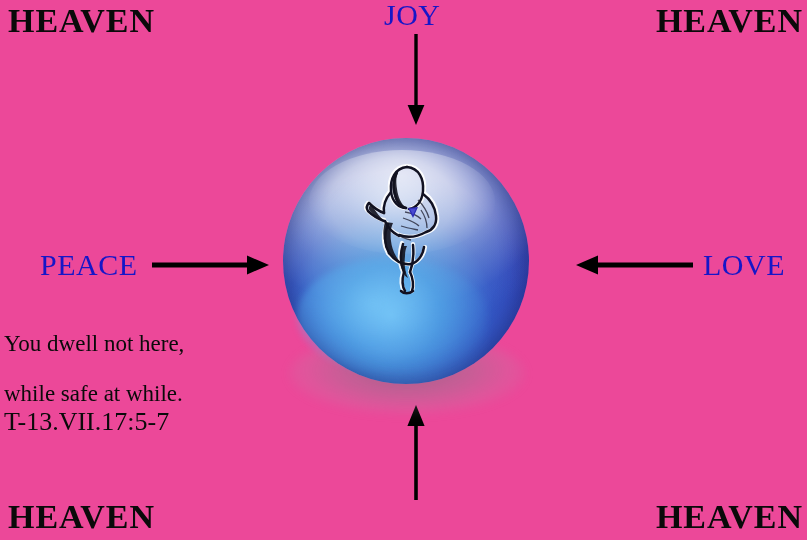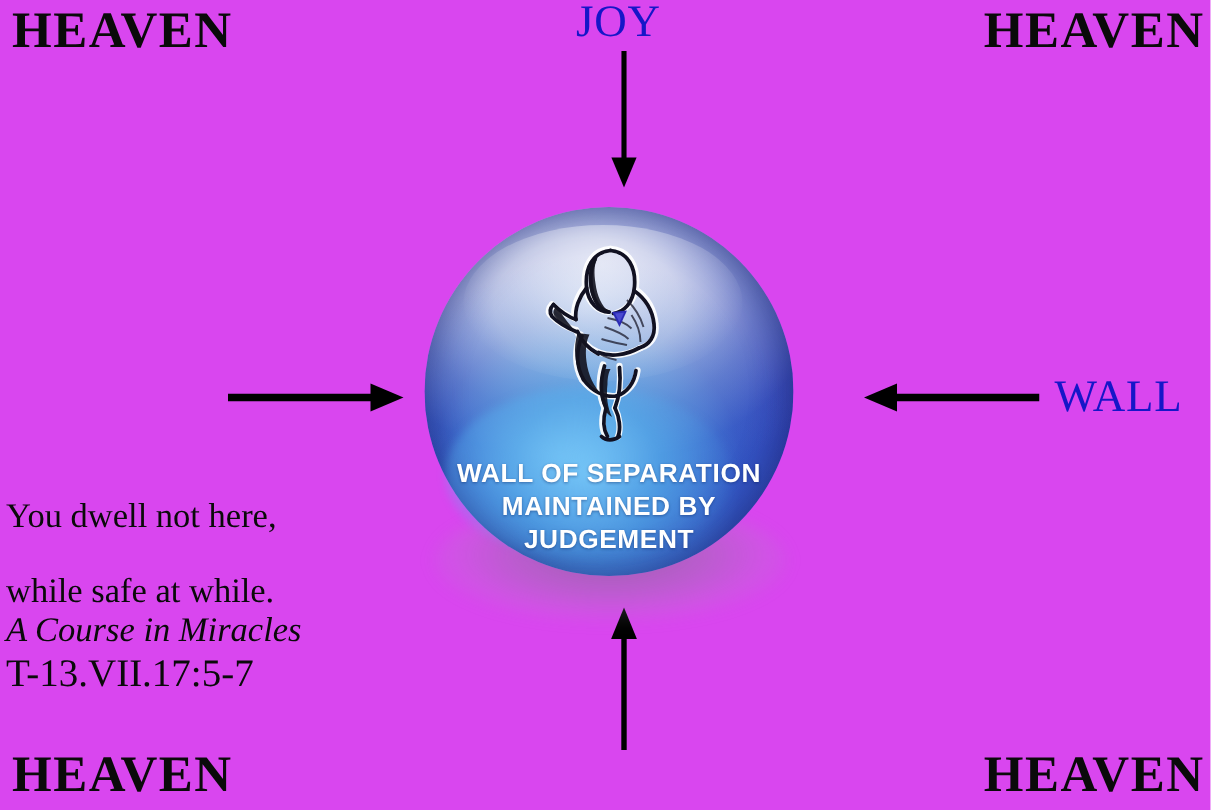--- a/index.html
+++ b/index.html
@@ -5,21 +5,21 @@
 <style>
   html, body {
     margin: 0;
     padding: 0;
     background: #ffffff;
   }
   #canvas {
     position: relative;
     width: 807px;
     height: 540px;
-    background: #d946ef;
+    background: #ec4899;
     overflow: hidden;
     font-family: "Liberation Serif", serif;
   }
 
   
   .heaven {
     position: absolute;
     font-family: "Liberation Serif", serif;
     font-weight: bold;
     font-size: 34px;
@@ -188,21 +188,22 @@
 <body>
 
 <div id="canvas">
 
   <div class="heaven" id="heaven-tl">HEAVEN</div>
   <div class="heaven" id="heaven-tr">HEAVEN</div>
   <div class="heaven" id="heaven-bl">HEAVEN</div>
   <div class="heaven" id="heaven-br">HEAVEN</div>
 
   <div class="blue-label" id="label-joy">JOY</div>
-  <div class="blue-label" id="label-love">WALL</div>
+  <div class="blue-label" id="label-peace">PEACE</div>
+  <div class="blue-label" id="label-love">LOVE</div>
 
   <svg class="arrow" style="left:400px; top:34px;" width="32" height="92" viewBox="0 0 32 92">
     <line x1="16" y1="0" x2="16" y2="74" stroke="#000000" stroke-width="3.4"></line>
     <polygon points="16,91 7.6,71 24.4,71" fill="#000000"></polygon>
   </svg>
 
   <svg class="arrow" style="left:152px; top:249px;" width="118" height="32" viewBox="0 0 118 32">
     <line x1="0" y1="16" x2="98" y2="16" stroke="#000000" stroke-width="5"></line>
     <polygon points="117,16 95,6.6 95,25.4" fill="#000000"></polygon>
   </svg>
@@ -213,21 +214,20 @@
   </svg>
 
   <svg class="arrow" style="left:400px; top:404px;" width="32" height="96" viewBox="0 0 32 96">
     <line x1="16" y1="96" x2="16" y2="18" stroke="#000000" stroke-width="3.6"></line>
     <polygon points="16,1 7.4,22 24.6,22" fill="#000000"></polygon>
   </svg>
 
   <div id="quote-block">
     <span class="qline">You dwell not here,</span>
     <span class="qline">while safe at while.</span>
-    <span id="quote-source">A Course in Miracles</span>
     <span id="quote-ref">T-13.VII.17:5-7</span>
   </div>
 
   <div id="sphere-wrap">
     <div id="sphere-shadow"></div>
     <div id="sphere"></div>
     <div id="sphere-cyan"></div>
     <div id="sphere-gloss"></div>
     <div id="sphere-rim"></div>
 
@@ -289,20 +289,15 @@
         <path d="M40 66 C46 68 52 69 57 70"></path>
         <path d="M33 72 C38 76 44 79 50 80"></path>
         <path d="M57 40 C62 45 66 51 68 58"></path>
         <path d="M60 50 C64 56 66 62 66 68"></path>
       </g>
 
       <polygon points="47,48 57,47 52,58" fill="#2b2bb4"></polygon>
       <polygon points="49,49 55,48.5 52,55" fill="#4a4ad0"></polygon>
     </svg>
 
-    <div id="sphere-caption">
-      <span>WALL OF SEPARATION</span>
-      <span>MAINTAINED BY</span>
-      <span>JUDGEMENT</span>
-    </div>
   </div>
 
 </div>
 
 </body></html>

